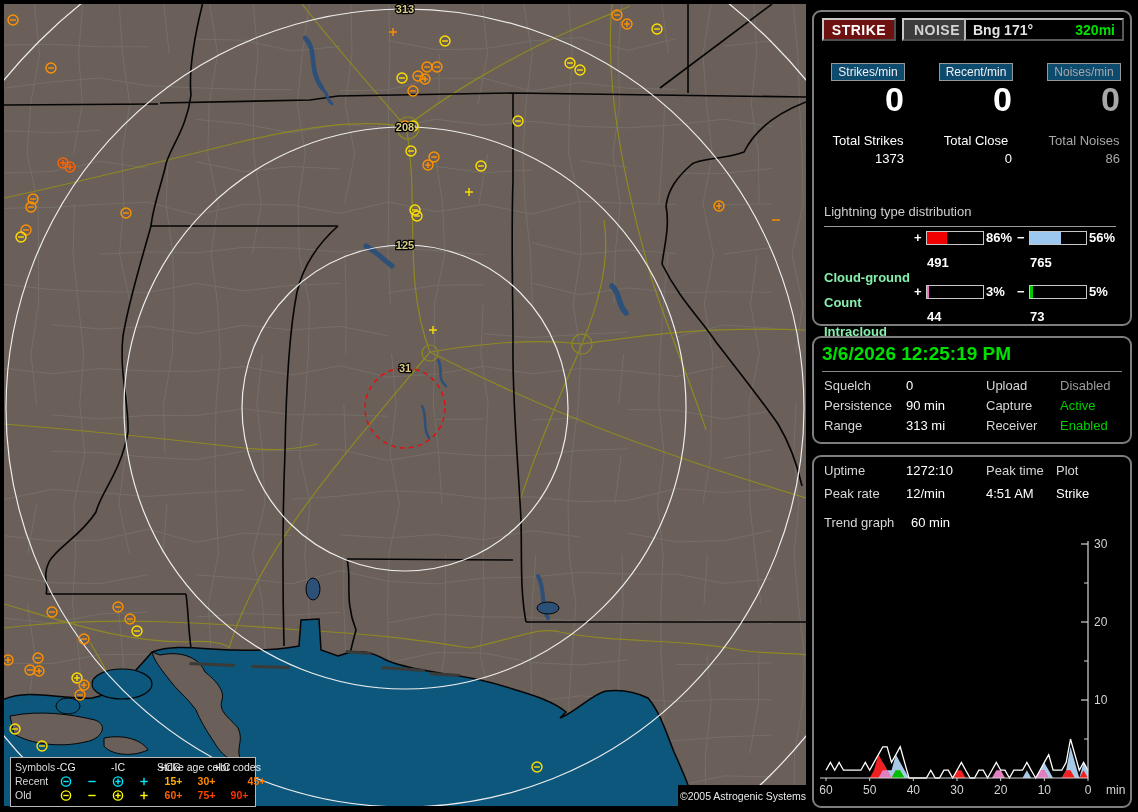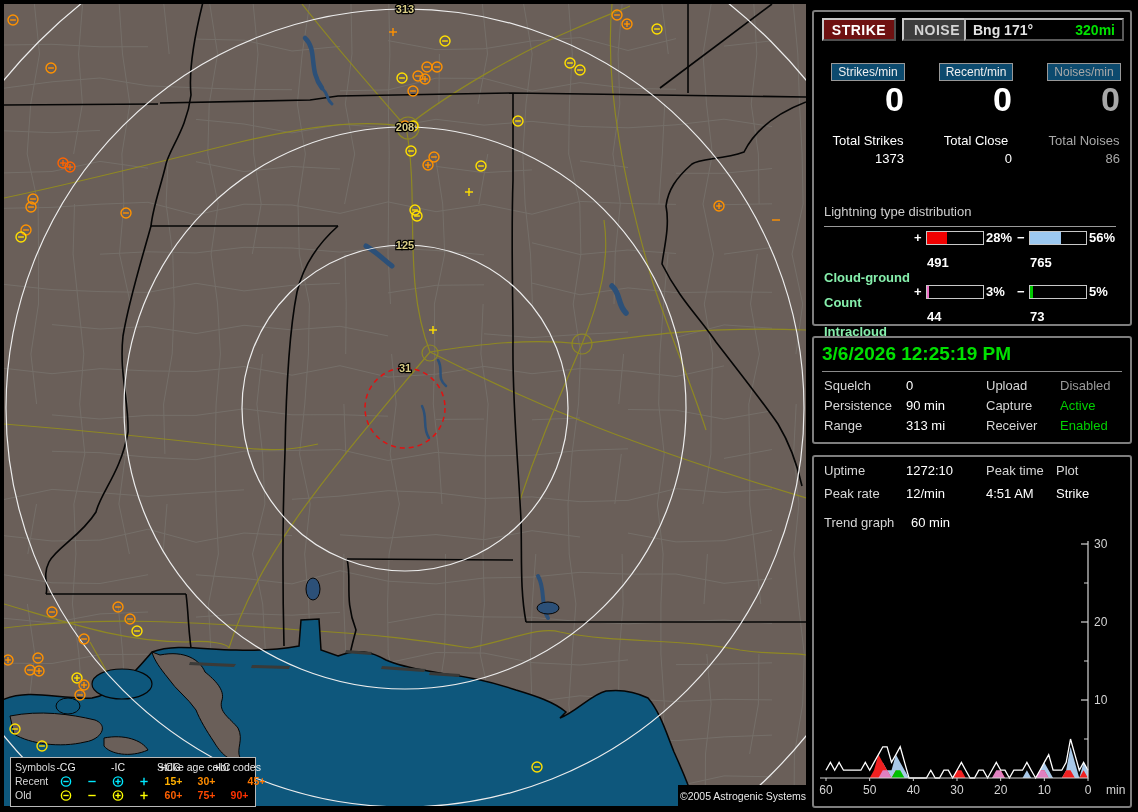--- a/index.html
+++ b/index.html
@@ -11,21 +11,21 @@
   #legend-box{position:absolute;left:10px;top:757px;width:244px;height:48px;
     background:#000;border:1px solid #b9b9b9;font-size:10.5px;line-height:13px;z-index:5;}
   .lg-row{position:absolute;left:0;height:14px;white-space:nowrap;}
   .lg-cell{position:absolute;top:0;text-align:center;}
   .lg-lab{color:#d8d8d8;text-align:left;}
   #copyright-bar{position:absolute;left:678px;top:785px;width:130px;height:21px;
     background:#000;color:#e8e8e8;font-size:10.5px;display:flex;align-items:center;
     justify-content:center;z-index:5;white-space:nowrap;}
   
   .box{position:absolute;left:812px;width:320px;background:#000;
-       border:2px solid #7e7e7e;border-radius:3px;box-sizing:border-box;}
+       border:2px solid #7e7e7e;border-radius:9px;box-sizing:border-box;}
   #box-top{top:10px;height:316px;}
   #box-clock{top:336px;height:108px;}
   #box-stats{top:455px;height:353px;}
   .btn{position:absolute;top:6px;height:23px;font-weight:bold;font-size:14px;
        display:flex;align-items:center;justify-content:center;letter-spacing:.5px;
        border:2px solid;border-color:#c8c8c8 #4f4f4f #4f4f4f #c8c8c8;box-sizing:border-box;cursor:pointer;}
   #strike-btn{left:8px;width:74px;background:#6e1111;color:#fff;}
   #noise-btn{left:88px;width:70px;background:#3c3c3c;color:#d4d4d4;}
   #bng-box{position:absolute;top:6px;right:6px;width:160px;height:23px;background:#000;
        border:2px solid;border-color:#b9b9b9 #5a5a5a #5a5a5a #b9b9b9;box-sizing:border-box;
@@ -479,21 +479,21 @@
         <div class="totval dim">86</div>
       </div>
     </div>
   <div id="dist-title">Lightning type distribution</div>
   <div id="dist-host">
       <div class="dist-lab" style="left: 10px; top: 218px;">Cloud-ground</div>
       <div class="dist-sign" style="left: 100px; top: 218px;">+</div>
       <div class="dist-bar" style="left: 112px; top: 219px;">
         <i style="width: 36%; background: rgb(240, 0, 0);"></i>
       </div>
-      <div class="dist-pct" style="left: 172px; top: 218px;">28%</div>
+      <div class="dist-pct" style="left: 172px; top: 218px;">86%</div>
       <div class="dist-sign" style="left: 203px; top: 218px;">−</div>
       <div class="dist-bar" style="left: 215px; top: 219px;">
         <i style="width: 56%; background: rgb(156, 200, 240);"></i>
       </div>
       <div class="dist-pct" style="left: 275px; top: 218px;">56%</div>
       <div class="dist-lab" style="left: 10px; top: 243px;">Count</div>
       <div class="dist-cnt" style="left: 113px; top: 243px;">491</div>
       <div class="dist-cnt" style="left: 216px; top: 243px;">765</div>
       <div class="dist-lab" style="left: 10px; top: 272px;">Intracloud</div>
       <div class="dist-sign" style="left: 100px; top: 272px;">+</div>

